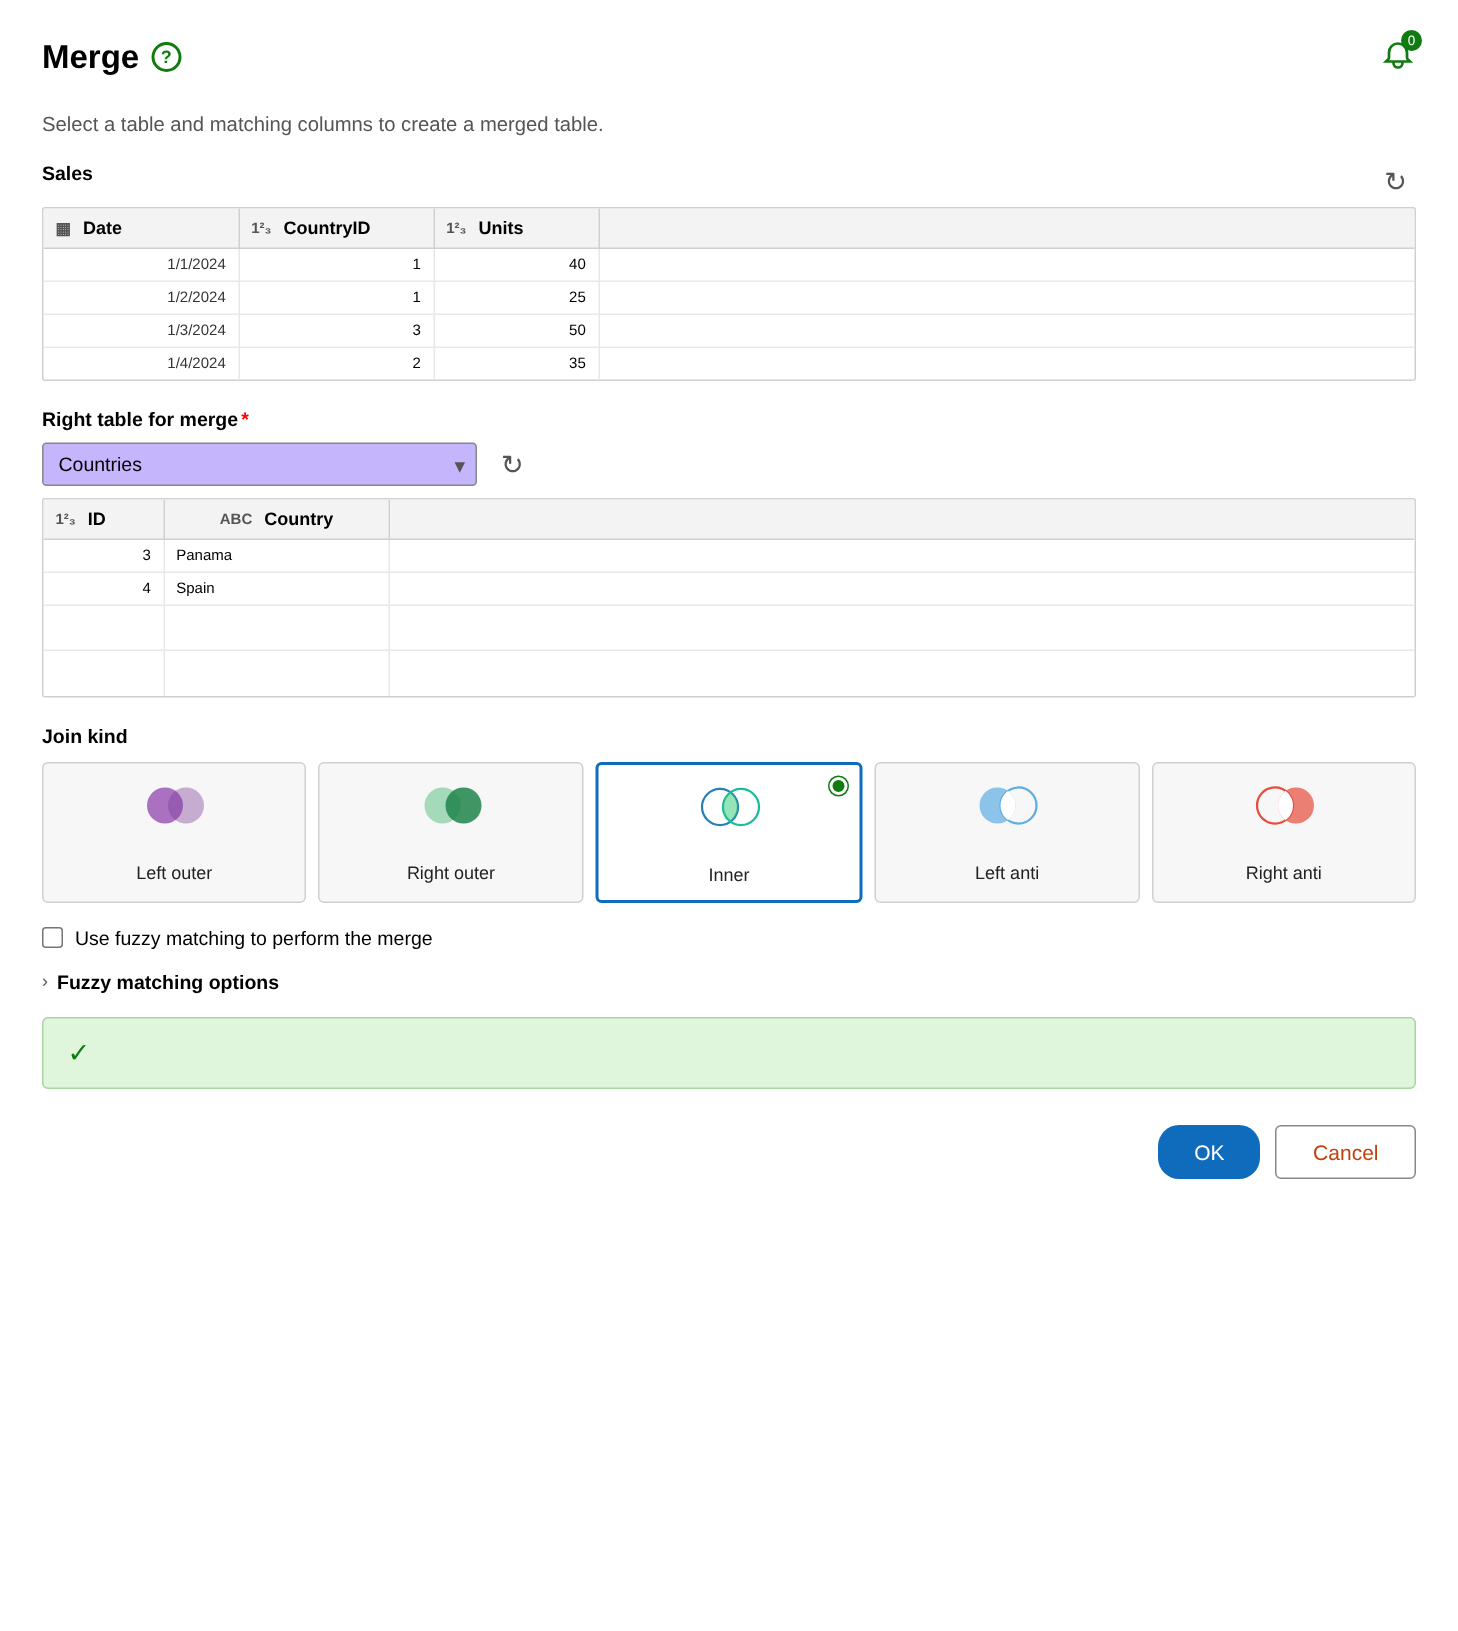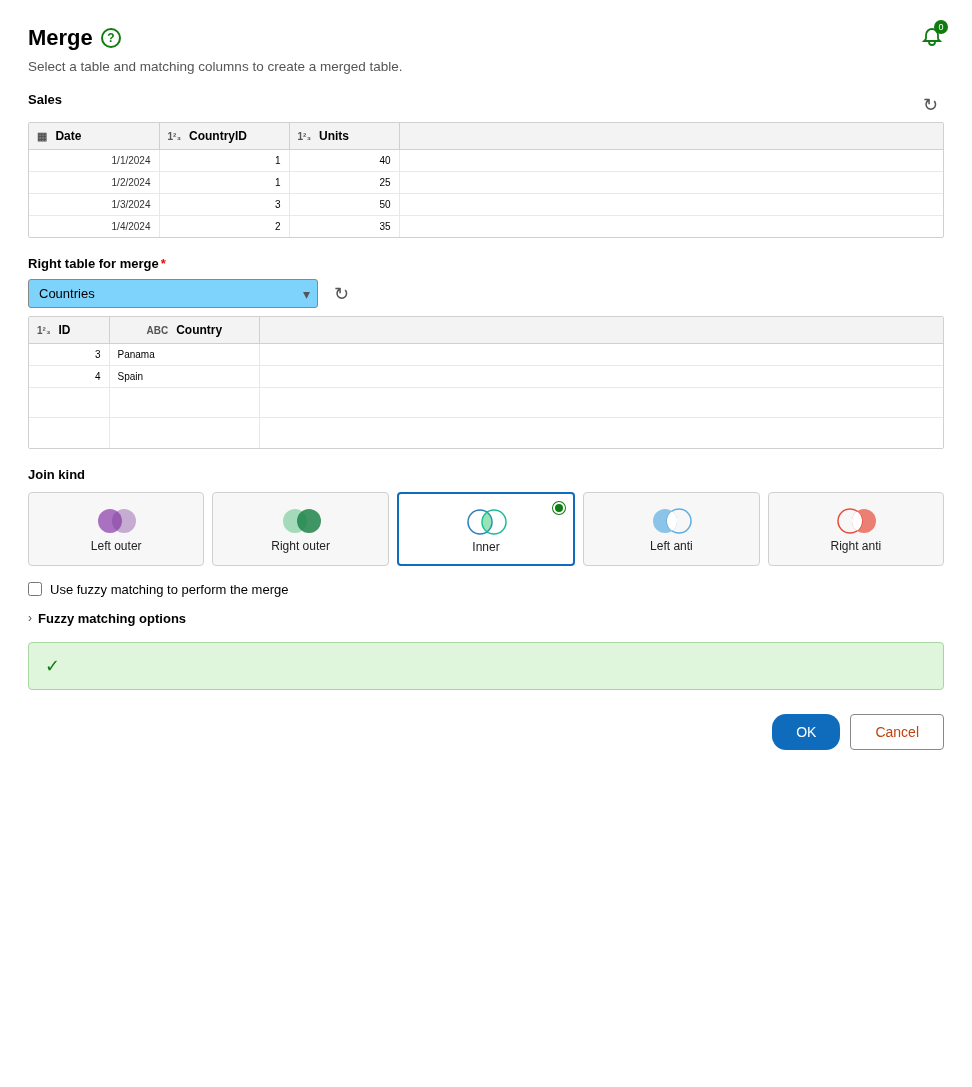--- a/index.html
+++ b/index.html
@@ -9,21 +9,21 @@
       background: #fff;
       color: #000;
       width: 972px;
       min-height: 1087px;
       padding: 24px 28px;
     }
     .title-row {
       display: flex;
       align-items: center;
       justify-content: space-between;
-      margin-bottom: 8px;
+      margin-bottom: 24px;
     }
     .title-left {
       display: flex;
       align-items: center;
       gap: 8px;
     }
     h1 {
       font-size: 22px;
       font-weight: 600;
     }
@@ -128,21 +128,21 @@
       position: relative;
       width: 290px;
     }
     .dropdown-wrapper select {
       width: 100%;
       border: 1px solid #888;
       border-radius: 3px;
       padding: 6px 30px 6px 10px;
       font-size: 13px;
       appearance: none;
-      background: #7dd3fc;
+      background: #c4b5fd;
       cursor: pointer;
     }
     .dropdown-arrow {
       position: absolute;
       right: 8px;
       top: 50%;
       transform: translateY(-50%);
       pointer-events: none;
       color: #555;
     }
@@ -173,21 +173,21 @@
       background: #f7f7f7;
       position: relative;
     }
     .join-card.selected {
       border: 2px solid #0f6cbd;
       background: #fff;
     }
     .join-card-label {
       font-size: 12px;
       text-align: center;
-      margin-top: 4px;
+      margin-top: 24px;
       color: #222;
     }
     .selected-dot {
       position: absolute;
       top: 8px;
       right: 8px;
       width: 12px; height: 12px;
       border-radius: 50%;
       background: #107c10;
       border: 2px solid #fff;

